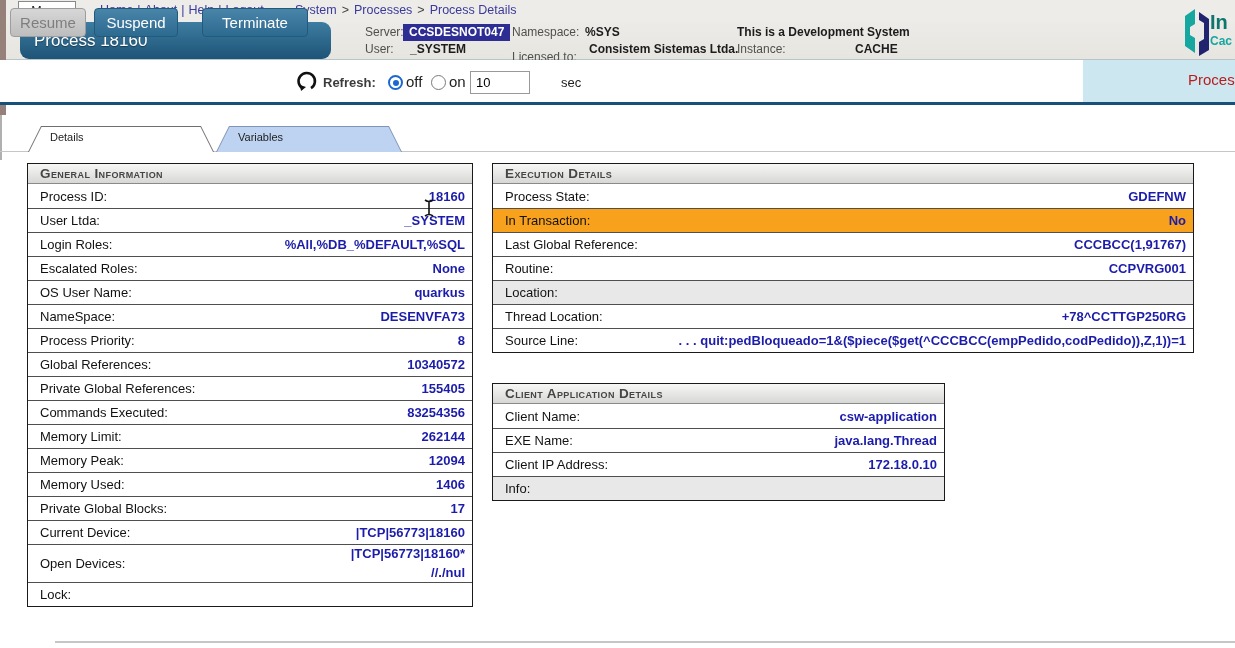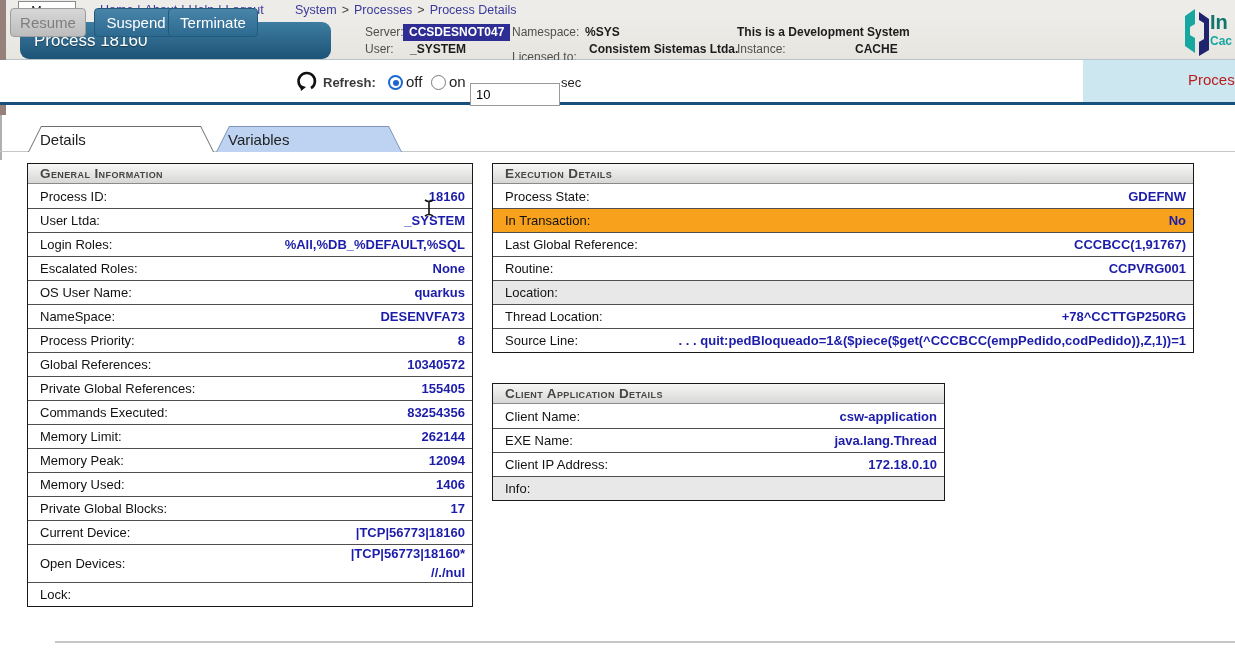--- a/index.html
+++ b/index.html
@@ -33,35 +33,35 @@
   .toolbar { position:absolute; left:0; top:60px; width:1235px; height:45px; background:#fff; border-bottom:3px solid #17507a; }
   .btn { position:absolute; top:8px; height:29px; border-radius:4px; font-size:15px; text-align:center; cursor:pointer; font-family:"Liberation Sans",sans-serif; }
   .btn-teal { background:linear-gradient(#4984a9,#2d6a8f); border:1px solid #235a7c; color:#fff; }
   .btn-disabled { background:linear-gradient(#d7d7d7,#bdbdbd); border:1px solid #9d9d9d; color:#7e7e7e; cursor:default; }
   .refresh-label { position:absolute; left:323px; top:75px; font-size:13px; font-weight:bold; color:#3c3c3c; }
   .radio { position:absolute; width:15px; height:15px; border-radius:50%; background:#fff; cursor:pointer; }
   .radio.sel { border:2px solid #1b67d2; }
   .radio.sel::after { content:""; position:absolute; left:2.5px; top:2.5px; width:6px; height:6px; border-radius:50%; background:#1b67d2; }
   .radio.unsel { border:1.5px solid #7a7a7a; }
   .radio-lab { position:absolute; top:73px; font-size:15px; color:#222; }
-  .interval-input { position:absolute; left:470px; top:71px; width:90px; height:23px; border:1px solid #999; font-size:13px; padding-left:5px; font-family:"Liberation Sans",sans-serif;margin-top:12px; }
+  .interval-input { position:absolute; left:470px; top:71px; width:60px; height:23px; border:1px solid #999; font-size:13px; padding-left:5px; font-family:"Liberation Sans",sans-serif; }
   .sec-label { position:absolute; left:561px; top:75px; font-size:13px; color:#222; }
   .right-banner { position:absolute; left:1083px; top:60px; width:152px; height:42px; background:#cde7f1; overflow:hidden; }
   .right-banner span { position:absolute; left:105px; top:11px; font-size:15px; color:#b91c1c; white-space:nowrap; }
 
   
   .tabline { position:absolute; left:0; top:151px; width:1235px; height:1px; background:#c6c6c6; }
   .tab { position:absolute; top:126px; width:186px; height:26px; cursor:pointer; }
   .tab .outer { position:absolute; inset:0; clip-path:polygon(13px 0, 173px 0, 100% 100%, 0 100%); }
   .tab .inner { position:absolute; inset:1px 1px 0 1px; clip-path:polygon(12.5px 0, 171.5px 0, 100% 100%, 0 100%); }
   .tab-active .outer { background:#6f6f6f; }
   .tab-active .inner { background:#fff; }
   .tab-inactive .outer { background:#7f94b8; }
   .tab-inactive .inner { background:#bdd3f1; }
-  .tab-label { position:absolute; left:12px; top:5px; font-size:15px; color:#222; }
+  .tab-label { position:absolute; left:22px; top:5px; font-size:11px; color:#222; }
 
   
   .dtable { position:absolute; border:1px solid #1a1a1a; background:#fff; }
   .thead { height:20px; background:linear-gradient(#f7f7f6,#d7d7d5); border-bottom:1px solid #8a8a8a; font-variant:small-caps; font-weight:bold; color:#454545; padding-left:12px; font-size:13.5px; letter-spacing:.4px; line-height:19px; }
   .trow { display:flex; align-items:center; min-height:24px; border-top:1px solid #4f4f4f; padding:0 7px 0 12px; font-size:13px; background:#fff; }
   .trow:first-of-type { border-top:none; }
   .tlabel { color:#121212; flex:0 0 auto; padding-right:10px; }
   .tvalue { margin-left:auto; text-align:right; color:#1c1caa; font-weight:bold; white-space:nowrap; }
   .row-orange { background:#F7A11C; }
   .row-shaded { background:#e8e8e8; }
@@ -115,21 +115,21 @@
   <svg class="logo" viewBox="0 0 70 50">
     <polygon points="2,10 12,3 12,18 7,21 7,29 12,32 12,47 2,40" fill="#16a7a0"></polygon>
     <polygon points="16,6 26,13 26,44 16,50 16,36 21,33 21,17 16,14" fill="#20246e"></polygon>
   </svg>
   <div class="logo-text1">In</div>
   <div class="logo-text2">Cac</div>
 
   <div class="toolbar"></div>
   <button class="btn btn-disabled" style="left:10px; width:76px;">Resume</button>
   <button class="btn btn-teal" style="left:94px; width:84px;">Suspend</button>
-  <button class="btn btn-teal" style="left:168px; width:90px;">Terminate</button>
+  <button class="btn btn-teal" style="left:202px; width:106px;">Terminate</button>
 
   <svg style="position:absolute; left:296px; top:70px;" width="22" height="22" viewBox="0 0 22 22">
     <path d="M 7 18.5 A 8.2 8.2 0 1 1 15 18.2" fill="none" stroke="#111" stroke-width="2.6"></path>
     <polygon points="4,15 10,17 5,21" fill="#111"></polygon>
   </svg>
   <div class="refresh-label">Refresh:</div>
 
   <div class="radio sel" style="left:388px; top:75px;"></div>
   <div class="radio-lab" style="left:406px;">off</div>
   <div class="radio unsel" style="left:431px; top:75px;"></div>

